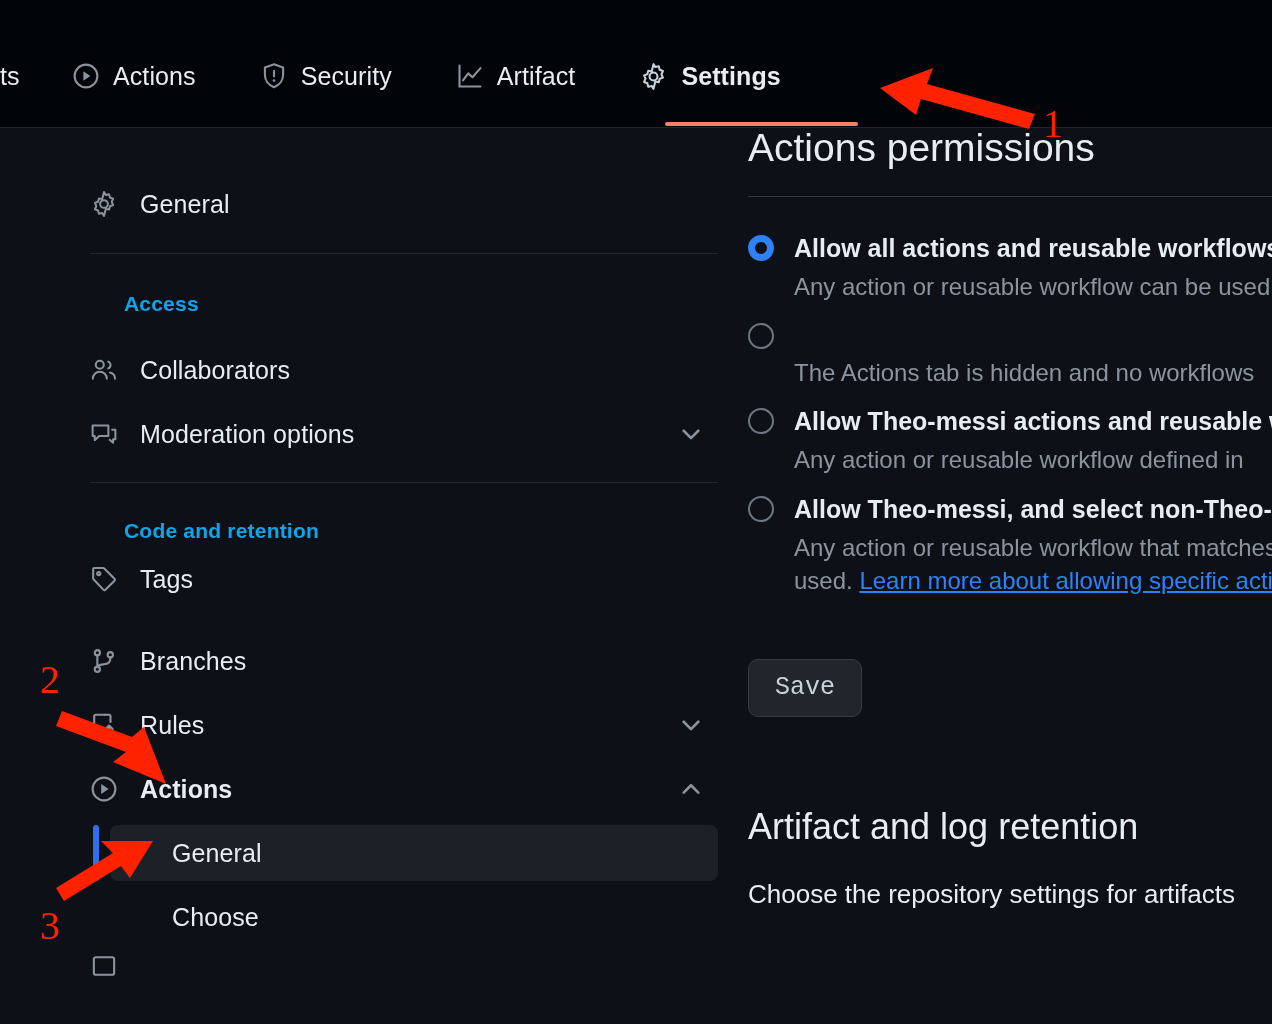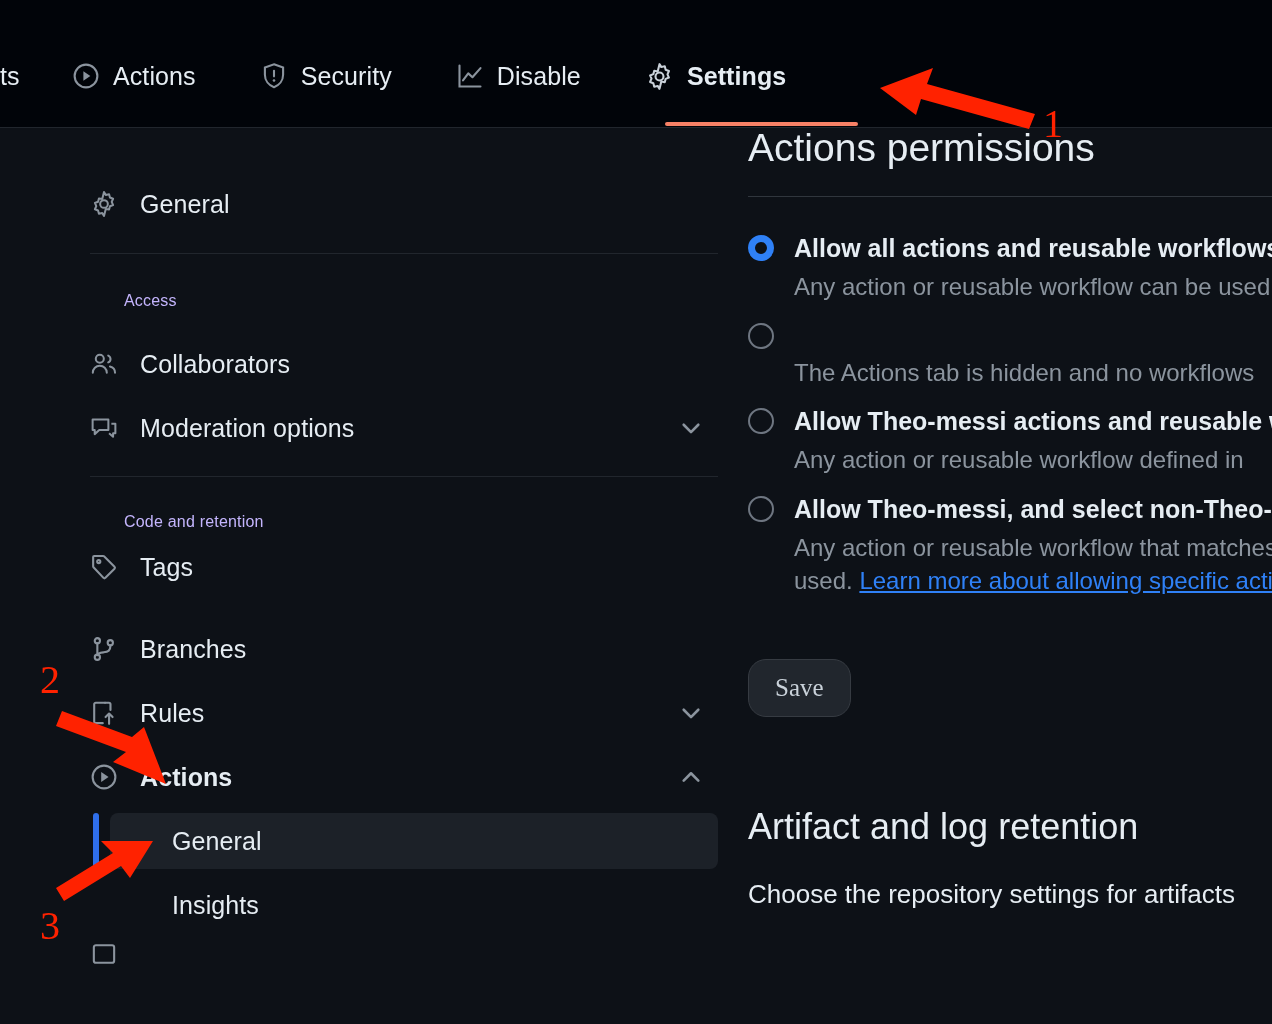--- a/index.html
+++ b/index.html
@@ -64,22 +64,22 @@
     display: flex; align-items: center;
     margin: 0 12px 0 110px;
     height: 56px; padding-left: 62px;
     border-radius: 8px; cursor: pointer;
     color: #e6edf3; font-size: 25px; letter-spacing: .1px;
     position: relative;
   }
   .side-sub.selected { background: #1c2128; }
 
   .section-label {
-    margin: 0 0 0 124px; color: #c4b5fd;
-    font-size: 16px; font-weight: 400; letter-spacing: .2px;
+    margin: 0 0 0 124px; color: #0ea5e9;
+    font-size: 21px; font-weight: 700; letter-spacing: .2px;
   }
   .side-divider {
     height: 1px; background: #21262d;
     margin: 0 12px 0 90px; width: 628px;
   }
 
   .sel-indicator {
     position: absolute; left: 93px; width: 6px; height: 56px;
     border-radius: 6px; background: #2f6feb;
   }
@@ -112,22 +112,22 @@
     margin: 9px 0 0 46px; white-space: nowrap;
   }
   .radio-desc a { color: #2f81f7; text-decoration: underline; }
   .opt-block { margin-bottom: 18px; }
 
   .save-btn {
     margin-top: 44px;
     display: inline-flex; align-items: center; justify-content: center;
     height: 58px; padding: 0 26px;
     background: #21262d; color: #c9d1d9;
-    border: 1px solid #363b42; border-radius: 18px;
-    font-size: 25px; font-family: Liberation Serif, serif;
+    border: 1px solid #363b42; border-radius: 10px;
+    font-size: 25px; font-family: Liberation Mono, monospace;
     cursor: pointer;
   }
 
   .sec2-title {
     margin-top: 92px; font-size: 36px; font-weight: 400; color: #e6edf3;
     white-space: nowrap; line-height: 1;
   }
   .sec2-body {
     margin-top: 36px; font-size: 26px; color: #e6edf3;
     white-space: nowrap; line-height: 1;
@@ -172,21 +172,21 @@
         <span>Security</span>
       </div>
 
       <div class="nav-tab">
         <span class="tab-icon">
           <svg width="28" height="28" viewBox="0 0 16 16" fill="none" stroke="#8b949e" stroke-width="1.2">
             <path d="M2 2v12h12" stroke-linecap="round"></path>
             <path d="M4 10.5l3-4 2.4 2.2L14 3.5" stroke-linecap="round" stroke-linejoin="round"></path>
           </svg>
         </span>
-        <span>Disable</span>
+        <span>Artifact</span>
       </div>
 
       <div class="nav-tab active">
         <span class="tab-icon">
           <svg width="29" height="29" viewBox="0 0 16 16" fill="none" stroke="#c9d1d9" stroke-width="1.15">
             <circle cx="8" cy="8" r="2.2"></circle>
             <path d="M8 1.2l1 1.6 1.9-.4.5 1.9 1.8.7-.8 1.8.8 1.8-1.8.7-.5 1.9-1.9-.4L8 14.8l-1-1.6-1.9.4-.5-1.9-1.8-.7.8-1.8-.8-1.8 1.8-.7.5-1.9 1.9.4z" stroke-linejoin="round"></path>
           </svg>
         </span>
         <span>Settings</span>
@@ -294,21 +294,21 @@
             </svg>
         </span>
       </div>
 
       <div style="position:relative;margin-top:8px;">
         <div class="sel-indicator" style="top:0;"></div>
         <div class="side-sub selected">
           <span>General</span>
         </div>
         <div class="side-sub" style="margin-top:8px;">
-          <span>Insights</span>
+          <span>Choose</span>
         </div>
       </div>
 
 
       <div class="side-item" style="margin-top:8px;overflow:hidden;height:26px;">
         <span class="s-icon">
           <svg width="28" height="28" viewBox="0 0 16 16" fill="none" stroke="#8b949e" stroke-width="1.2">
             <rect x="2.2" y="3" width="11.6" height="10" rx="1.2"></rect>
           </svg>
         </span>

